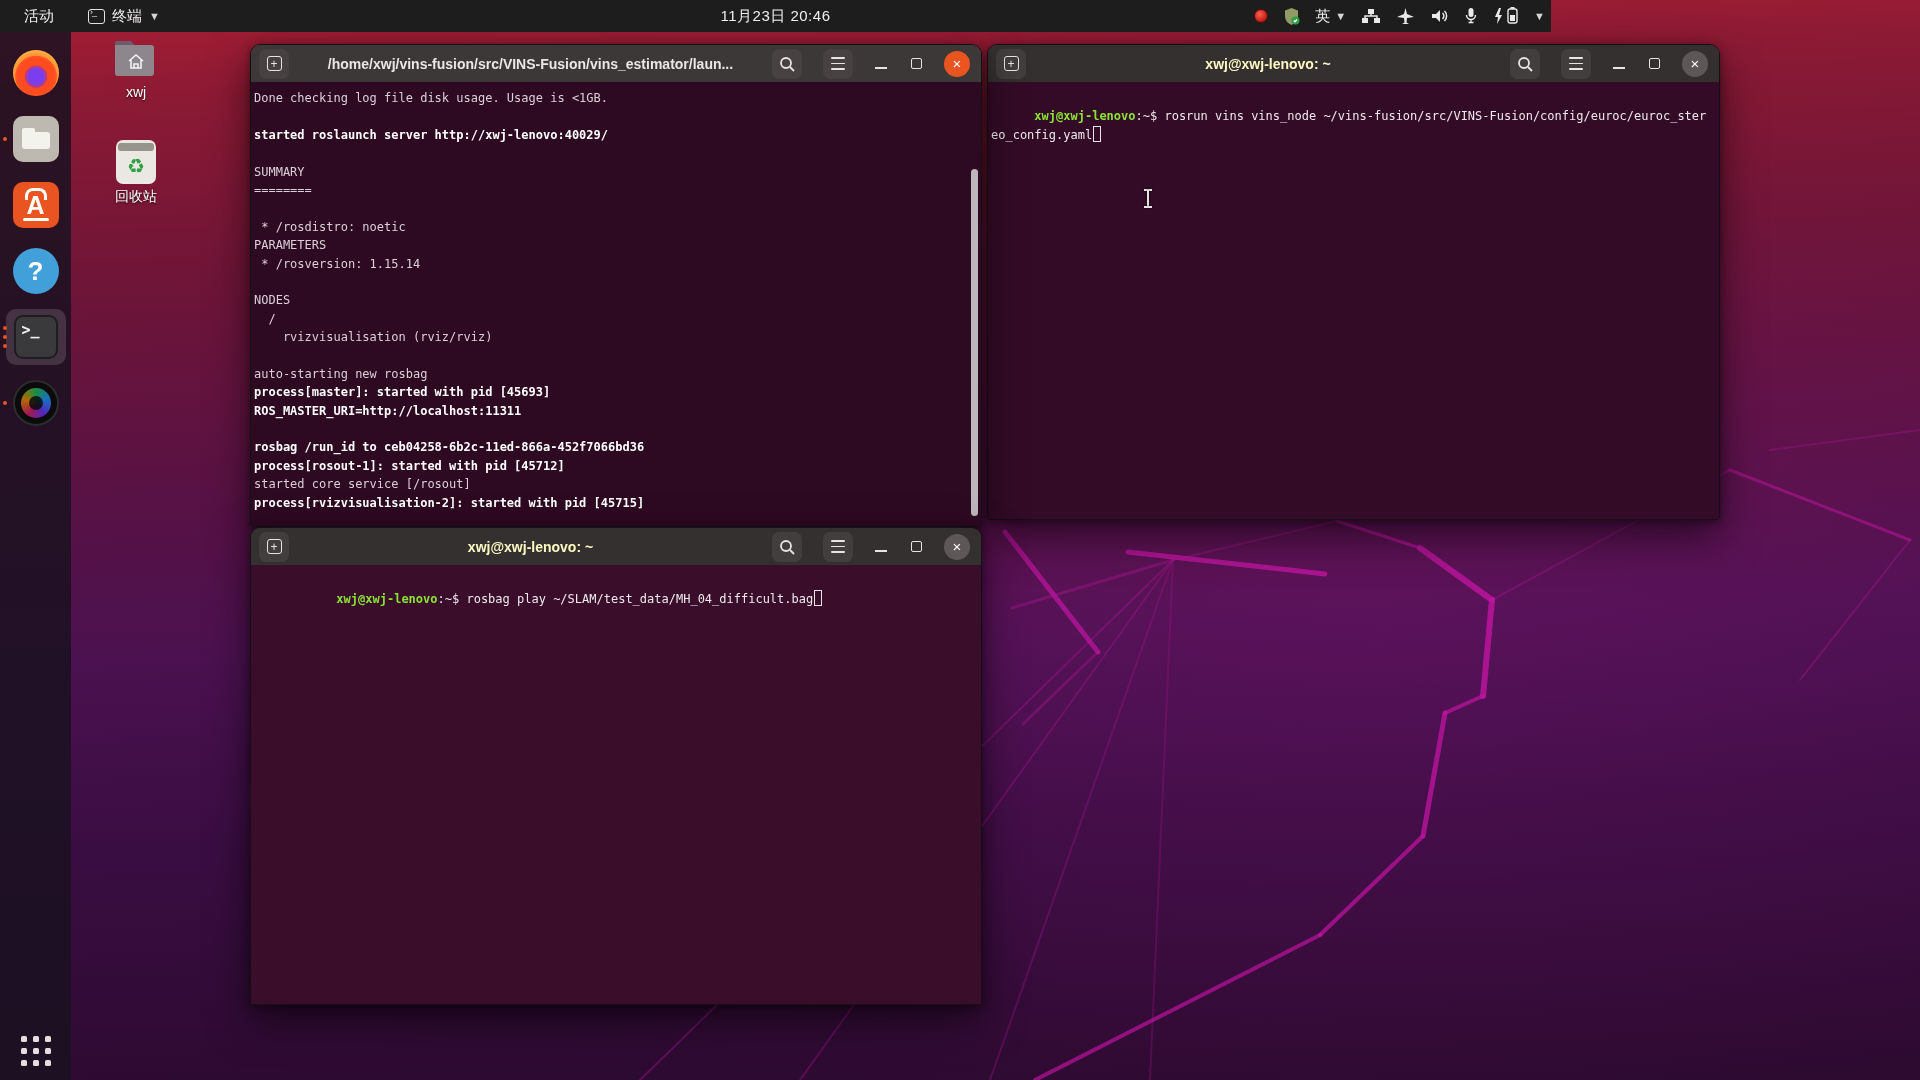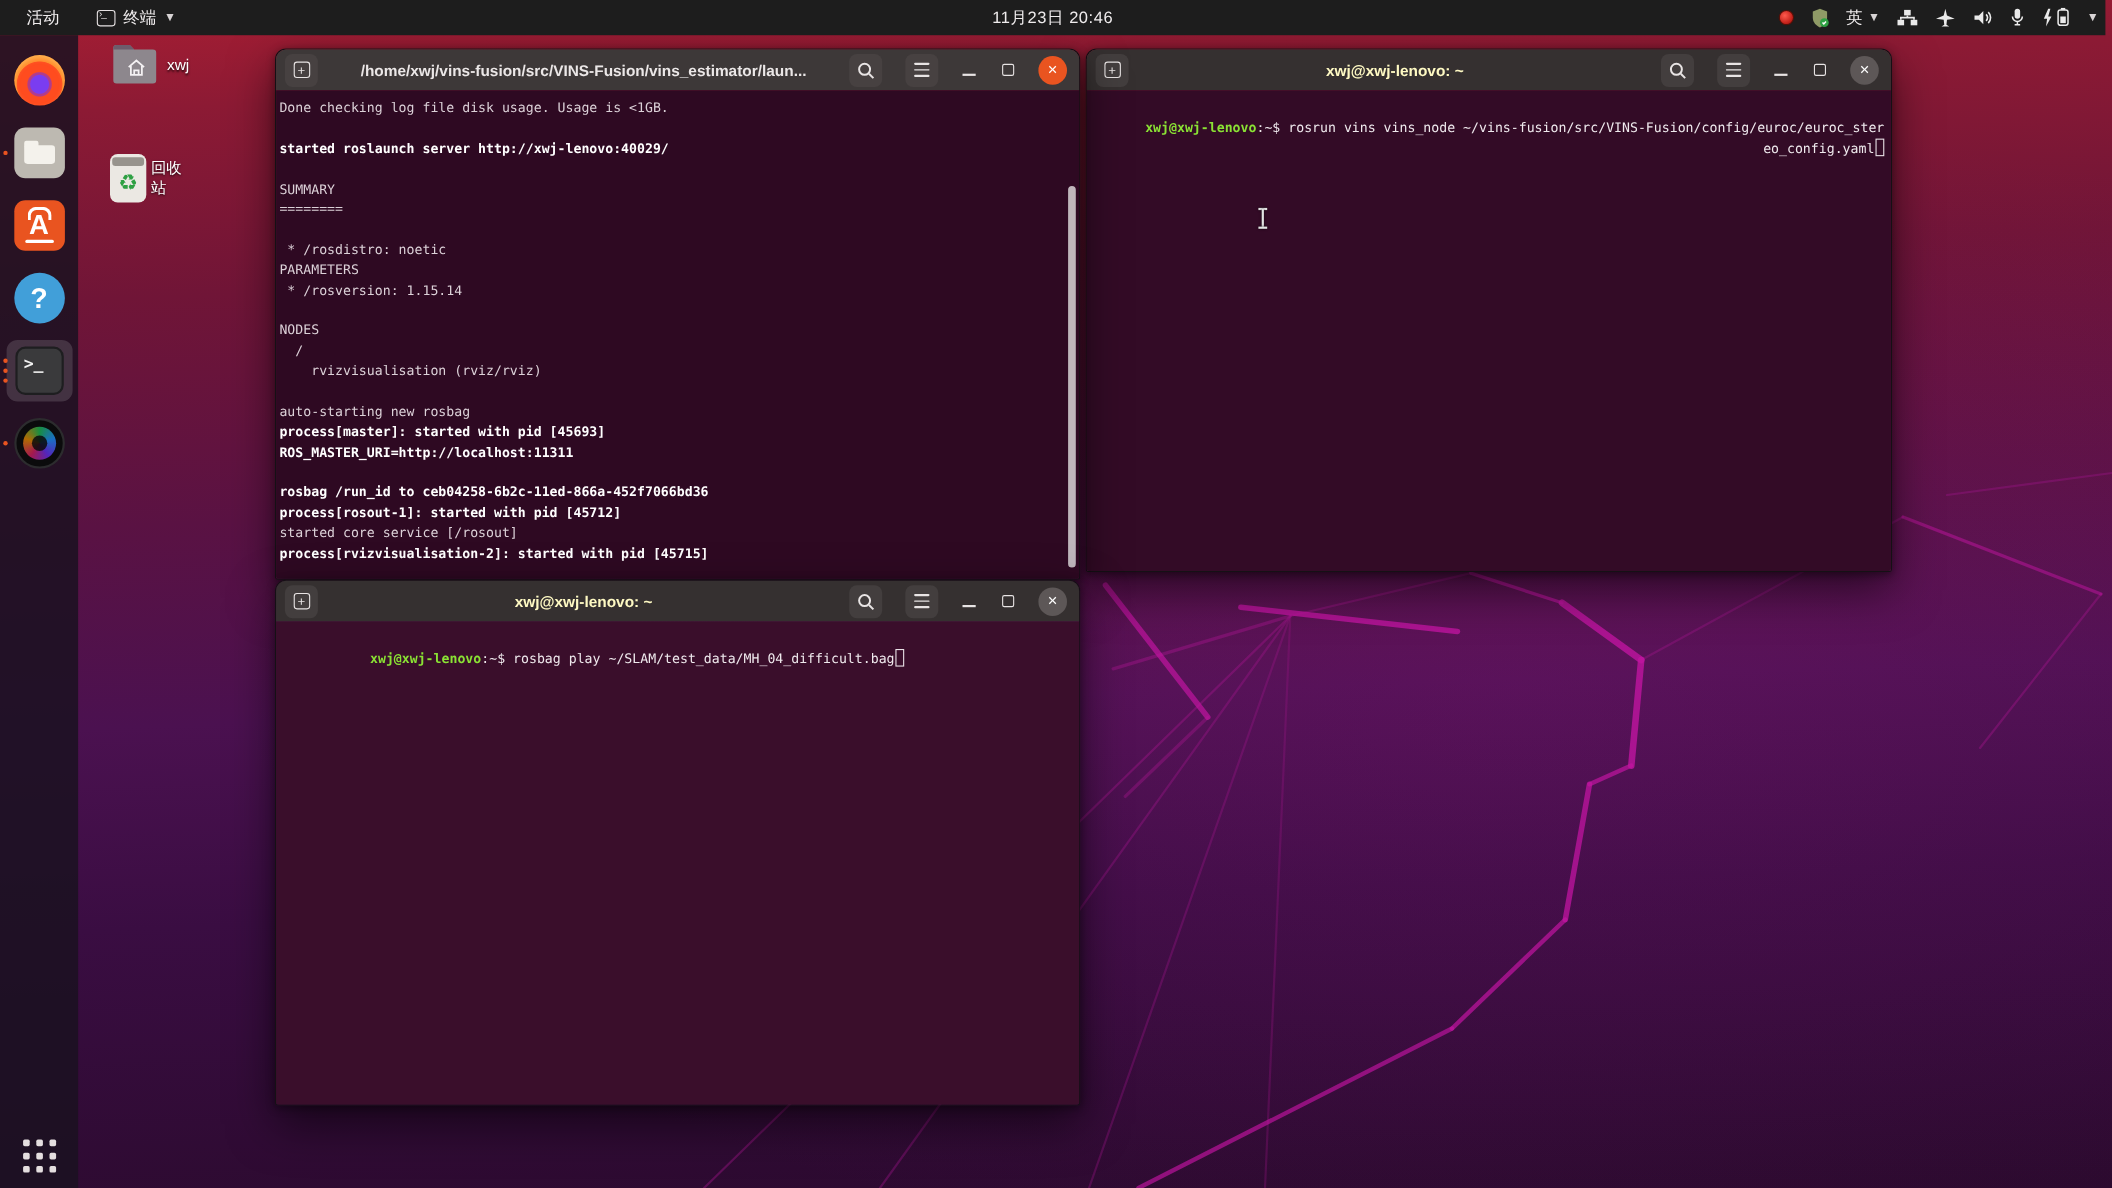--- a/index.html
+++ b/index.html
@@ -14,21 +14,21 @@
       #4b1150 58%, #3a0d42 74%, #2b0a2e 100%);
   }
   .desktop::after { 
     content:""; position:absolute; inset:0;
     background:radial-gradient(ellipse at 72% 58%, rgba(160,24,140,.18), transparent 60%);
   }
   svg.wire { position:absolute; inset:0; pointer-events:none; }
 
   
   .topbar {
-    position:absolute; left:0; top:0; width:1914px; height:32px;
+    position:absolute; left:0; top:0; width:1551px; height:32px;
     background:#1d1d1d; color:#efeced; display:flex; align-items:center;
     font-size:15px; z-index:50;
   }
   .tb-left { display:flex; align-items:center; gap:28px; padding-left:18px; }
   .activities { padding:2px 6px; }
   .appmenu { display:flex; align-items:center; gap:7px; }
   .appmenu .term-glyph {
     width:17px; height:15px; border:1.6px solid #e6e2e3; border-radius:3px;
     position:relative; display:inline-block;
   }
@@ -69,21 +69,21 @@
     color:#f2f2f2; font-family:"DejaVu Sans Mono",monospace; font-size:15px; font-weight:bold; padding:4px 0 0 6px; }
   .ic-cam { width:46px; height:46px; border-radius:50%; background:#0b0b0c; border:2px solid #2c2c2e; position:relative; }
   .ic-cam::before { content:""; position:absolute; inset:6px; border-radius:50%;
     background:conic-gradient(#1db954,#1e90ff,#6a2ff7,#d81e63,#e68a00,#1db954); opacity:.75; }
   .ic-cam::after { content:""; position:absolute; inset:14px; border-radius:50%; background:#0b0b0c; opacity:.85; }
   .dock-spacer { flex:1; }
   .grid9 { display:grid; grid-template-columns:repeat(3,6px); gap:6px; margin-bottom:14px; }
   .grid9 i { width:6px; height:6px; border-radius:1.5px; background:#efeaea; opacity:.95; }
 
   
-  .dicon { position:absolute; width:72px; display:flex; flex-direction:row; align-items:center; gap:4px; z-index:5; }
+  .dicon { position:absolute; width:72px; display:flex; flex-direction:column; align-items:center; gap:4px; z-index:5; }
   .dicon .dlabel { color:#fff; font-size:14px; text-shadow:0 1px 2px rgba(0,0,0,.8); }
   .trash-body { width:40px; height:44px; position:relative; display:flex; align-items:center; justify-content:center; }
   .trash-can { position:absolute; inset:0; background:#ebe8e3; border-radius:7px; }
   .trash-lid { position:absolute; left:2px; right:2px; top:3px; height:8px; background:#97938d; border-radius:3px; }
   .trash-sym { position:relative; color:#2ea043; font-size:20px; top:4px; }
 
   
   .win { position:absolute; border-radius:10px 10px 2px 2px;
     box-shadow:0 16px 42px rgba(0,0,0,.55), 0 2px 8px rgba(0,0,0,.4);
     border:1px solid #151015; display:flex; flex-direction:column; }
@@ -105,21 +105,21 @@
   .mmin i { width:12px; height:2px; background:#e8e4e4; margin-top:8px; }
   .mmax { width:14px; display:flex; justify-content:center; }
   .mmax i { width:11px; height:11px; border:1.6px solid #e8e4e4; border-radius:2px; }
   .mclose { width:26px; height:26px; border-radius:50%; background:#5d5757; color:#fff;
     font-size:15px; display:flex; align-items:center; justify-content:center; padding-bottom:1px; }
   .mclose.orange { background:#e95420; }
 
   .tbody { position:relative; flex:1; overflow:hidden; border-radius:0 0 2px 2px;
     font-family:"DejaVu Sans Mono","Liberation Mono",monospace; font-size:12px; }
   #t1 .tbody { background:#2e0922; }
-  #t2 .tbody { background:#330b26;text-align:right; }
+  #t2 .tbody { background:#330b26; }
   #t3 .tbody { background:#3a0e2b;padding-left:39px; }
   .tlines { padding:7px 6px 0 3px; }
   .tline { height:18.4px; line-height:18.4px; white-space:pre; color:#dcd1d8; }
   .tline.b { color:#ffffff; font-weight:bold; }
   .promptline { padding:7px 6px 0 3px; line-height:18.4px; color:#efe9ed;
     white-space:pre-wrap; word-break:break-all; }
   .p-user { color:#8ae234; font-weight:bold; }
   .hcur { display:inline-block; width:8px; height:16px; border:1.4px solid #e9e2e7;
     vertical-align:-3px; margin-left:1px; }
   .sbar { position:absolute; right:3px; top:87px; width:7px; height:347px;

